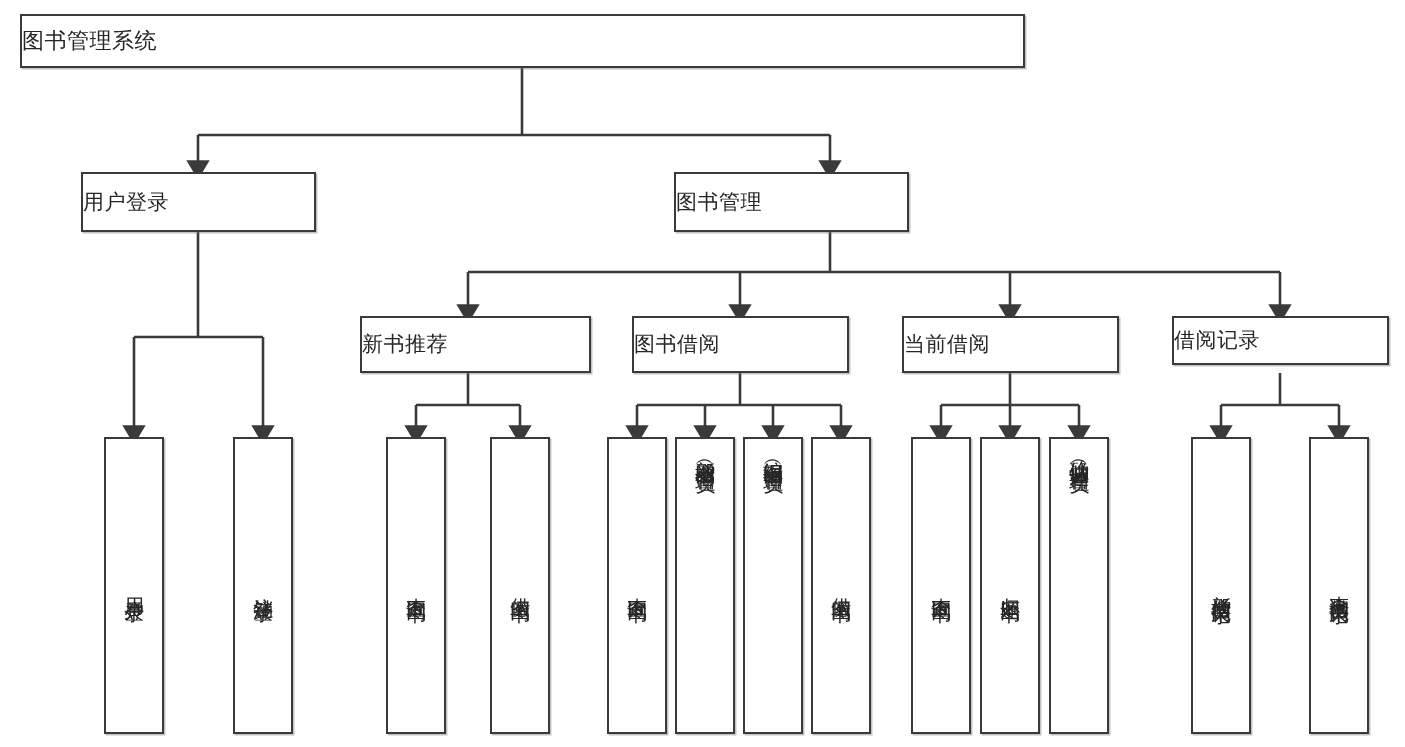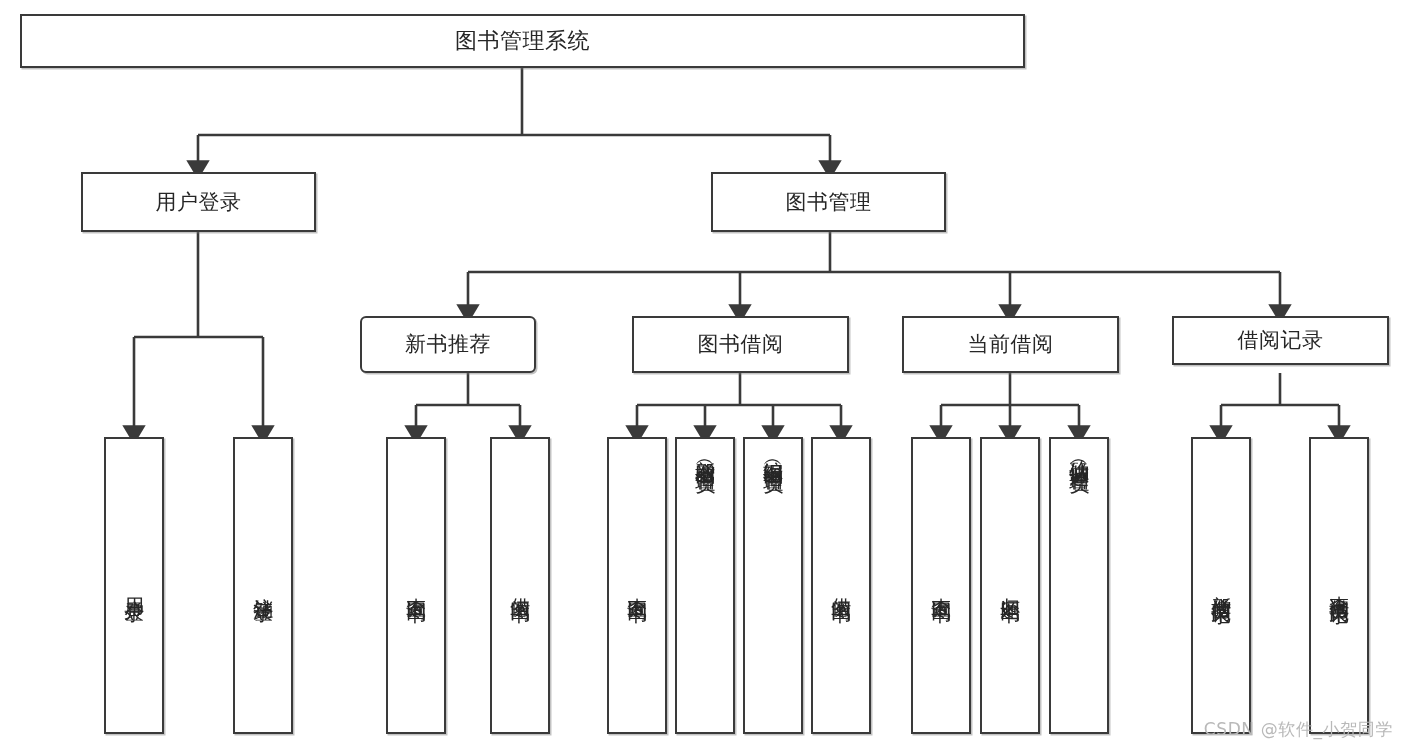--- a/index.html
+++ b/index.html
@@ -10,21 +10,20 @@
   }
   #diagram{position:absolute;left:0;top:0;width:1405px;height:747px;}
   svg#connectors{position:absolute;left:0;top:0;width:1405px;height:747px;}
   .node{
     position:absolute;
     box-sizing:border-box;
     background:#ffffff;
     border:2.5px solid #3a3a3a;
     display:flex;
     align-items:center;
-    justify-content:center;
     box-shadow:1.5px 1.5px 0 rgba(120,120,120,0.45);
   }
   .node .label{
     font-size:21px;
     line-height:1.25;
     letter-spacing:0.5px;
     color:#262626;
     white-space:nowrap;
     text-align:center;
   }
@@ -112,25 +111,25 @@
     </g>
   </svg>
 
   <div class="node root" style="left:20px;top:14px;width:1005px;height:54px;">
     <span class="label">图书管理系统</span>
   </div>
 
   <div class="node" style="left:81px;top:172px;width:235px;height:60px;">
     <span class="label">用户登录</span>
   </div>
-  <div class="node" style="left:711px;top:172px;width:235px;height:60px;">
+  <div class="node" style="left:674px;top:172px;width:235px;height:60px;">
     <span class="label">图书管理</span>
   </div>
 
-  <div class="node" style="left:360px;top:316px;width:176px;height:57px;border-radius:6px;">
+  <div class="node" style="left:360px;top:316px;width:231px;height:57px;">
     <span class="label">新书推荐</span>
   </div>
   <div class="node" style="left:902px;top:316px;width:217px;height:57px;">
     <span class="label">当前借阅</span>
   </div>
   <div class="node" style="left:632px;top:316px;width:217px;height:57px;">
     <span class="label">图书借阅</span>
   </div>
   <div class="node" style="left:1172px;top:316px;width:217px;height:49px;">
     <span class="label">借阅记录</span>
@@ -173,15 +172,14 @@
     <span class="label">确认归还（管理员）</span>
   </div>
 
   <div class="node vertical centered" style="left:1191px;top:437px;width:60px;height:297px;">
     <span class="label">新增借阅记录</span>
   </div>
   <div class="node vertical centered" style="left:1309px;top:437px;width:60px;height:297px;">
     <span class="label">查询借阅记录</span>
   </div>
 
-  <div id="watermark">CSDN @软件_小贺同学</div>
 
 </div>
 
 </body></html>

